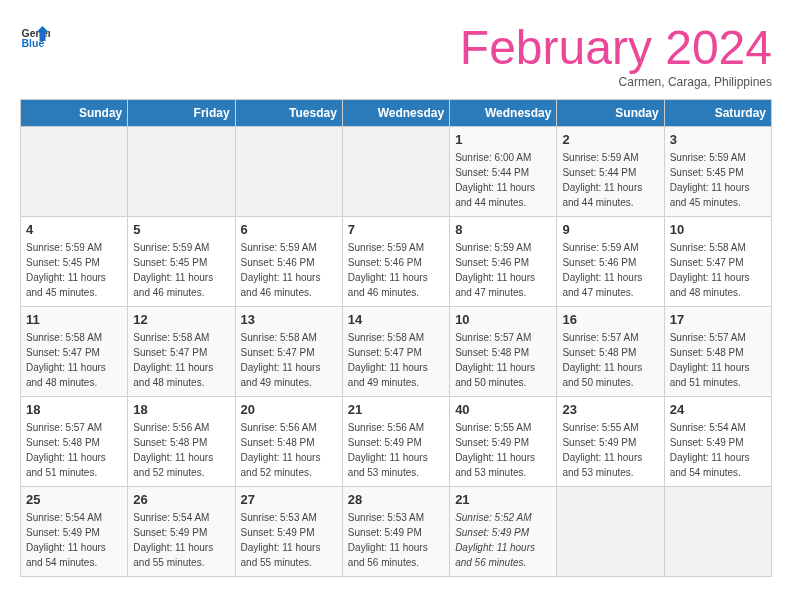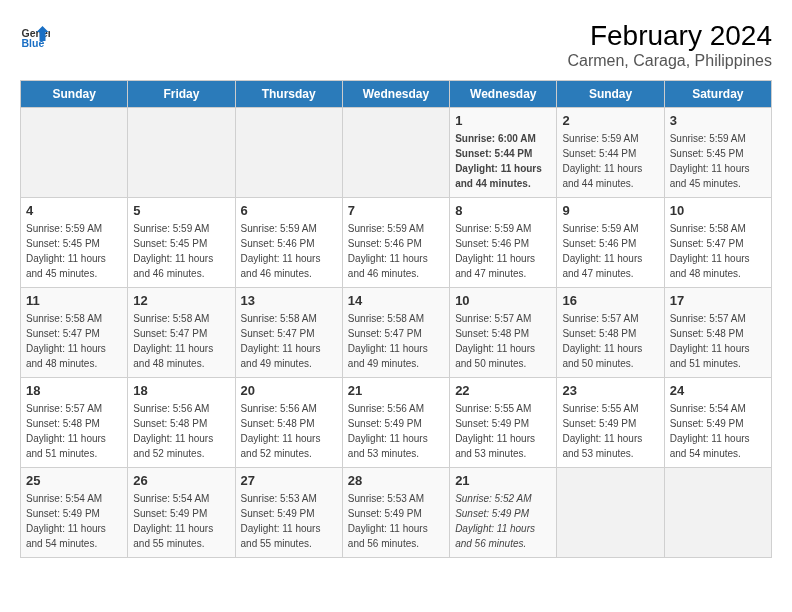--- a/index.html
+++ b/index.html
@@ -22,42 +22,42 @@
       gap: 4px;
     }
     .logo-icon {
       width: 30px;
       height: 30px;
     }
     .title-section {
       text-align: right;
     }
     .month-title {
-      font-size: 28px;
+      font-size: 48px;
       font-weight: normal;
-      color: #000000;
+      color: #ec4899;
     }
     .subtitle {
-      font-size: 16px;
+      font-size: 12px;
       color: #555;
     }
     table {
       width: 100%;
       border-collapse: collapse;
       table-layout: fixed;
     }
     thead tr {
       background-color: #2b7bba;
     }
     thead th {
       color: #fff;
       font-size: 12px;
       font-weight: bold;
       padding: 6px 5px;
-      text-align: center;
+      text-align: right;
       border: 1px solid #ccc;
     }
     tbody tr {
       border-bottom: 1px solid #ccc;
     }
     tbody td {
       vertical-align: top;
       padding: 5px;
       border: 1px solid #d0d0d0;
       font-size: 10.5px;
@@ -98,36 +98,36 @@
     <div class="month-title">February 2024</div>
     <div class="subtitle">Carmen, Caraga, Philippines</div>
   </div>
 </div>
 
 <table>
   <thead>
     <tr>
     <th>Sunday</th>
         <th>Friday</th>
-        <th>Thursday</th>
+        <th>Tuesday</th>
         <th>Wednesday</th>
         <th>Wednesday</th>
         <th>Sunday</th>
         <th>Saturday</th>
       </tr>
   </thead>
   <tbody id="calendar-body">
   <tr>
         <td class="empty-cell"></td>
         <td class="empty-cell"></td>
         <td class="empty-cell"></td>
         <td class="empty-cell"></td>
         <td>
           <span class="day-number">1</span>
-          <div class="cell-info" style="white-space: pre-line; font-weight: bold;">Sunrise: 6:00 AM
+          <div class="cell-info" style="white-space: pre-line;">Sunrise: 6:00 AM
 Sunset: 5:44 PM
 Daylight: 11 hours
 and 44 minutes.</div>
         </td>
         <td>
           <span class="day-number">2</span>
           <div class="cell-info" style="white-space: pre-line;">Sunrise: 5:59 AM
 Sunset: 5:44 PM
 Daylight: 11 hours
 and 44 minutes.</div>
@@ -265,21 +265,21 @@
 and 52 minutes.</div>
         </td>
         <td>
           <span class="day-number">21</span>
           <div class="cell-info" style="white-space: pre-line;">Sunrise: 5:56 AM
 Sunset: 5:49 PM
 Daylight: 11 hours
 and 53 minutes.</div>
         </td>
         <td>
-          <span class="day-number">22</span>
+          <span class="day-number">40</span>
           <div class="cell-info" style="white-space: pre-line;">Sunrise: 5:55 AM
 Sunset: 5:49 PM
 Daylight: 11 hours
 and 53 minutes.</div>
         </td>
         <td>
           <span class="day-number">23</span>
           <div class="cell-info" style="white-space: pre-line;">Sunrise: 5:55 AM
 Sunset: 5:49 PM
 Daylight: 11 hours

